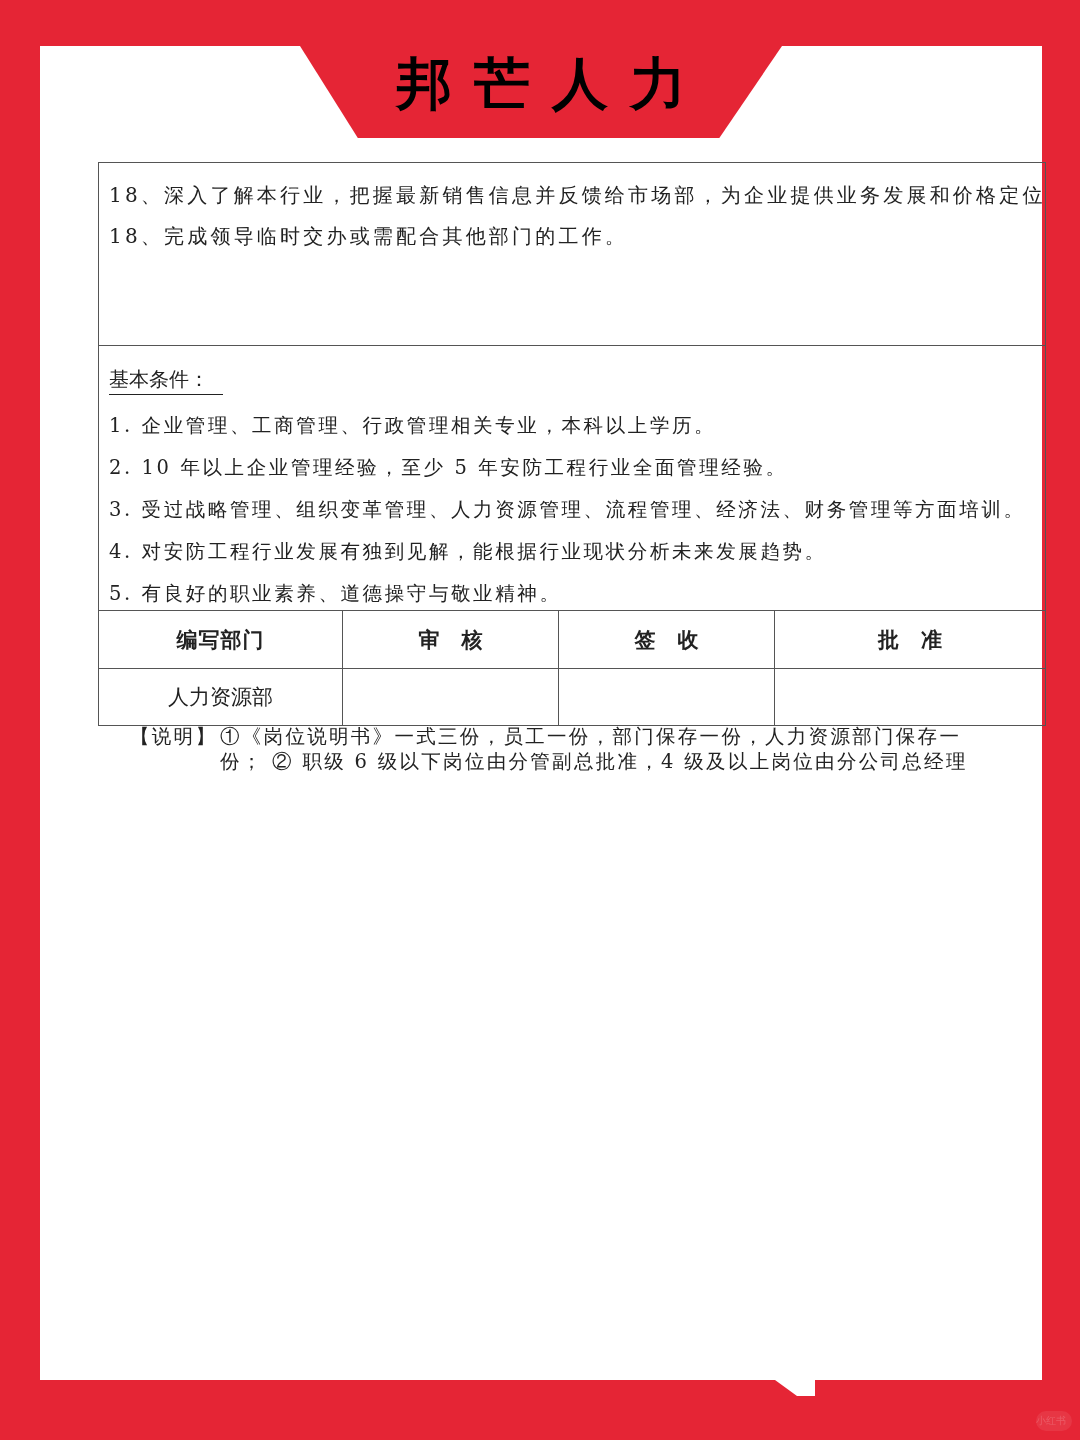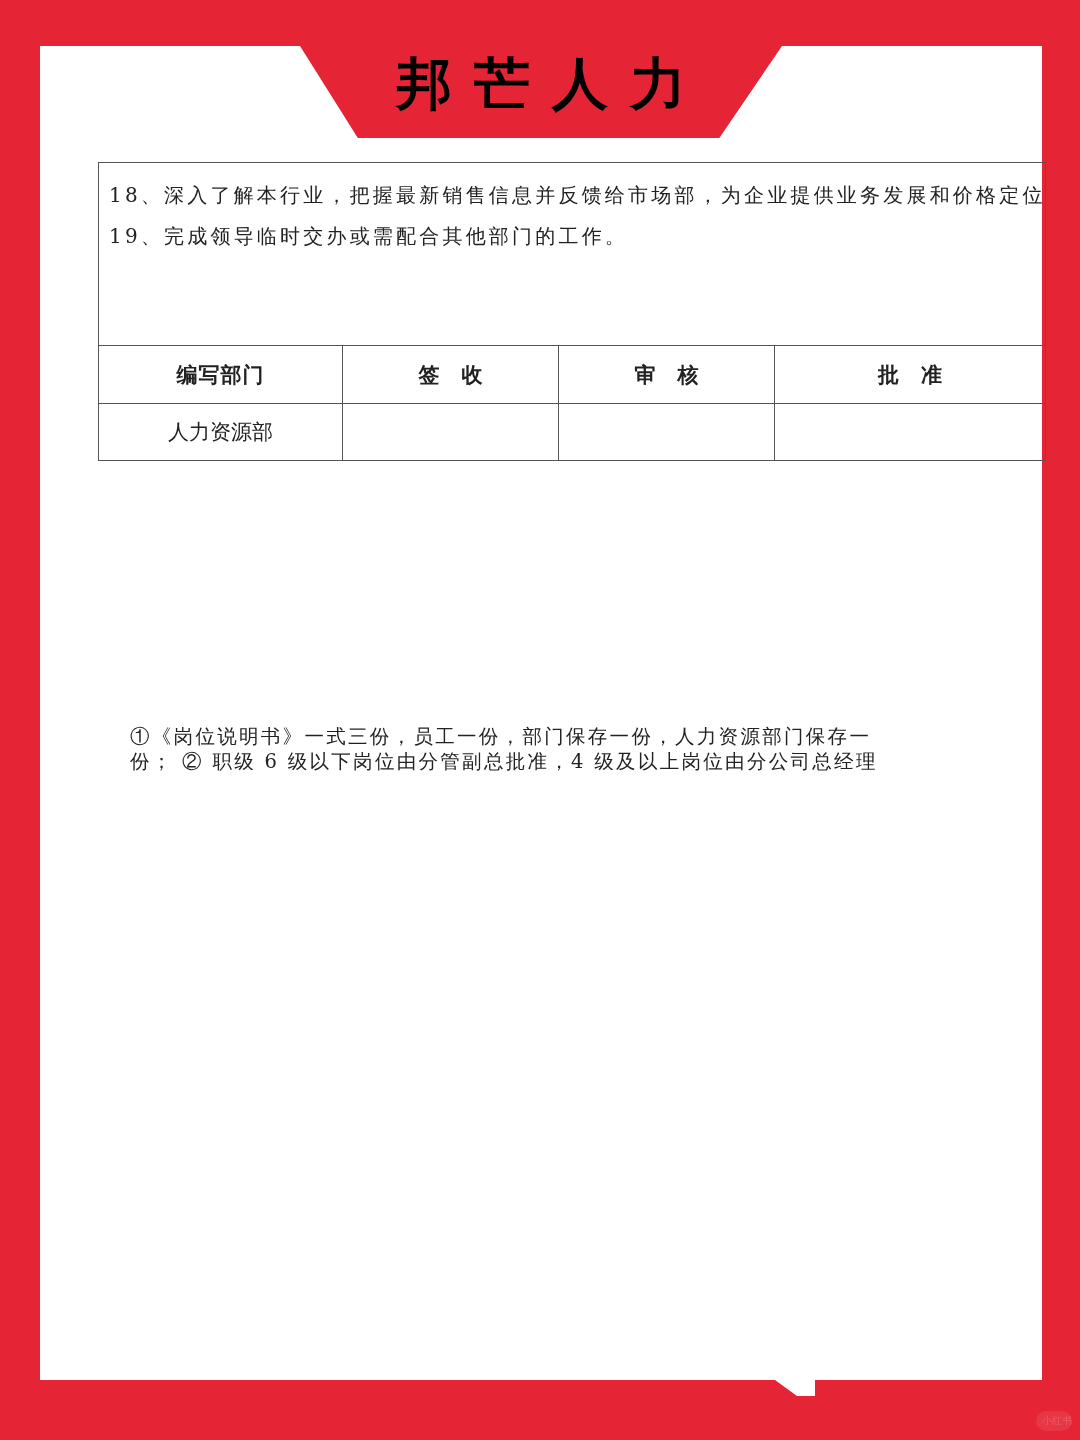--- a/index.html
+++ b/index.html
@@ -58,21 +58,21 @@
       left: 1036px;
       top: 1411px;
       width: 36px;
       height: 20px;
       border-radius: 10px;
       background: rgba(255,255,255,0.08);
       color: rgba(255,255,255,0.18);
       font-family: "DejaVu Sans", sans-serif;
       font-size: 10px;
       line-height: 20px;
-      text-align: right;
+      text-align: left;
     }
 
     
     .doc-table {
       position: absolute;
       left: 73px;
       top: 162px;
       width: 948px;
       border: 1.5px solid #555;
       box-sizing: border-box;
@@ -158,33 +158,41 @@
 <div class="paper"></div>
 <div class="bottom-notch"></div>
 
 <div class="banner">
   <span class="banner-title">邦芒人力</span>
 </div>
 
 <div class="doc-table">
   <div class="section duties">
     <div class="line">18、深入了解本行业，把握最新销售信息并反馈给市场部，为企业提供业务发展和价格定位</div>
-    <div class="line">19、完成领导临时交办或需配合其他部门的工作。</div>
-  </div>
-
+    <div class="line">18、完成领导临时交办或需配合其他部门的工作。</div>
+  </div>
+
+  <div class="section basic">
+    <div class="basic-title">基本条件：</div>
+    <div class="cond">1.   企业管理、工商管理、行政管理相关专业，本科以上学历。</div>
+    <div class="cond">2.   10 年以上企业管理经验，至少 5 年安防工程行业全面管理经验。</div>
+    <div class="cond">3. 受过战略管理、组织变革管理、人力资源管理、流程管理、经济法、财务管理等方面培训。</div>
+    <div class="cond">4.   对安防工程行业发展有独到见解，能根据行业现状分析未来发展趋势。</div>
+    <div class="cond">5. 有良好的职业素养、道德操守与敬业精神。</div>
+  </div>
 
   <div class="sign-grid">
     <div class="sign-cell">
       <span class="sign-head">编写部门</span>
     </div>
     <div class="sign-cell">
+      <span class="sign-head wide">审核</span>
+    </div>
+    <div class="sign-cell">
       <span class="sign-head wide">签收</span>
-    </div>
-    <div class="sign-cell">
-      <span class="sign-head wide">审核</span>
     </div>
     <div class="sign-cell">
       <span class="sign-head wide">批准</span>
     </div>
 
     <div class="sign-cell last-row">
       <span>人力资源部</span>
     </div>
     <div class="sign-cell last-row">
       <span></span>
@@ -193,20 +201,21 @@
       <span></span>
     </div>
     <div class="sign-cell last-row">
       <span></span>
     </div>
   </div>
 </div>
 
 <div class="note">
   <div class="note-row">
+    <div class="note-label">【说明】</div>
     <div class="note-body">
       <div>①《岗位说明书》一式三份，员工一份，部门保存一份，人力资源部门保存一</div>
       <div>份；  ② 职级 6 级以下岗位由分管副总批准，4 级及以上岗位由分公司总经理</div>
     </div>
   </div>
 </div>
 
 <div class="watermark">小红书</div>
 
 </body></html>

